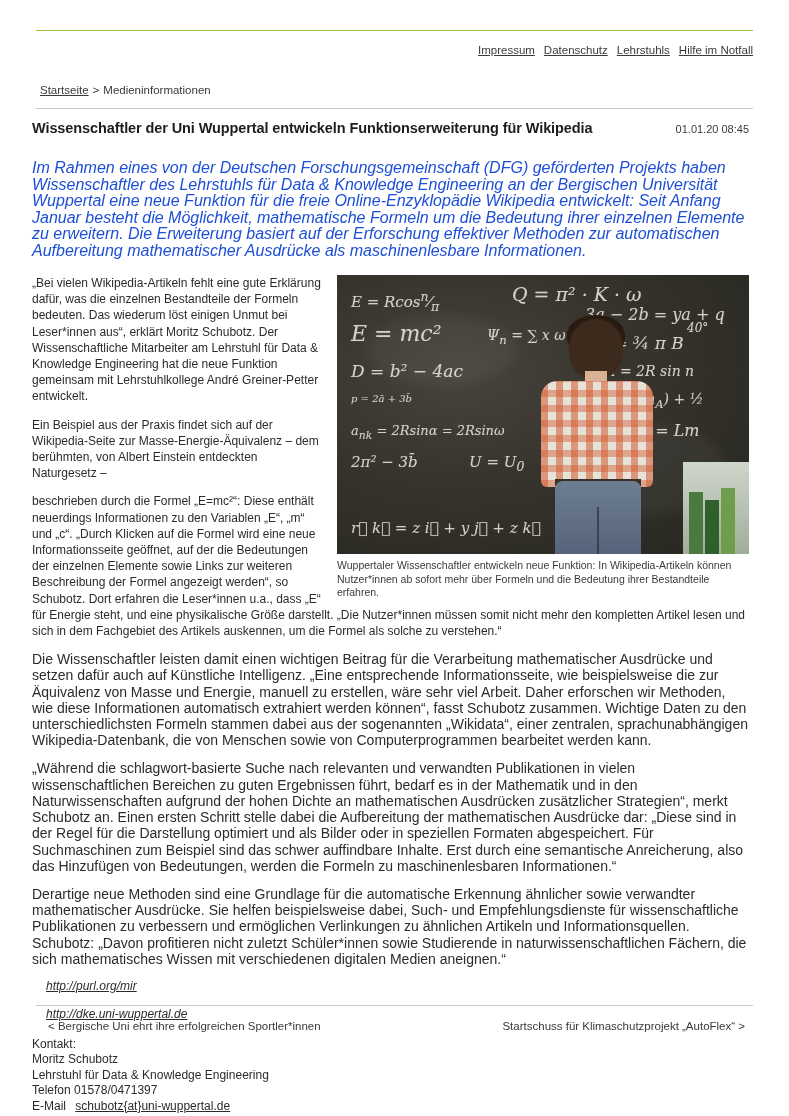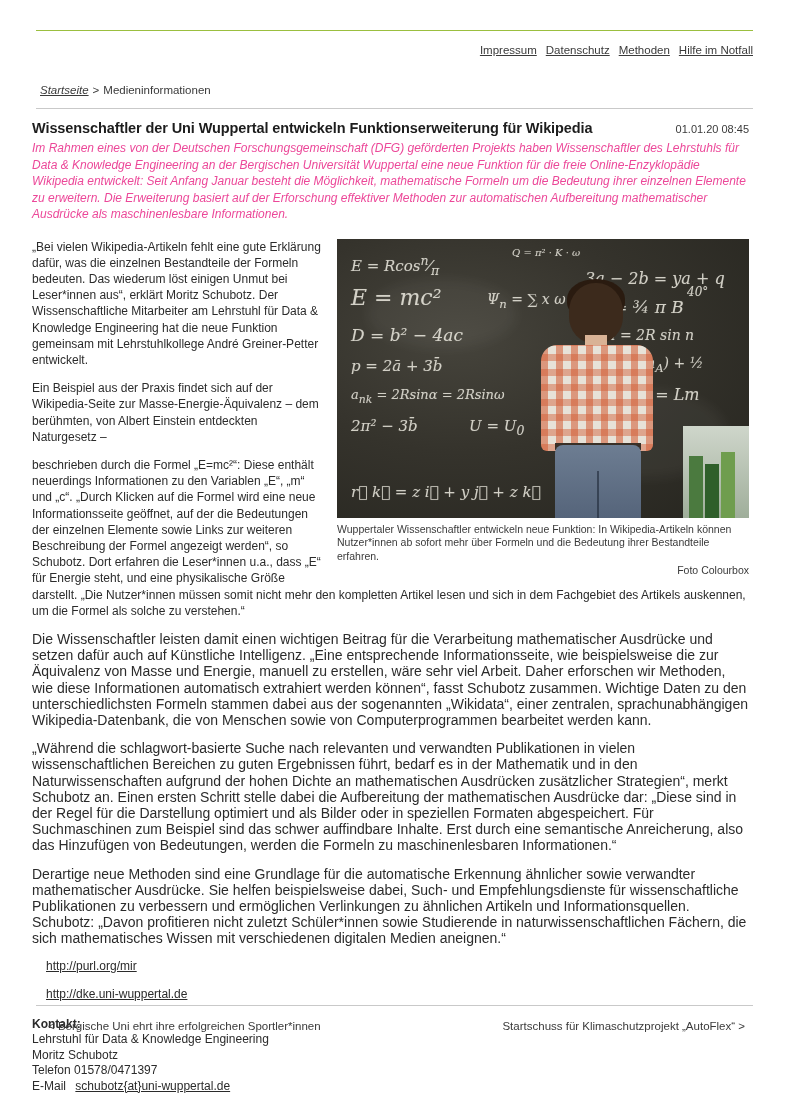--- a/index.html
+++ b/index.html
@@ -45,21 +45,20 @@
   .breadcrumb {
     position: absolute;
     top: 84px;
     left: 40px;
     font-size: 11.5px;
     color: #3a3a3a;
   }
   .breadcrumb a {
     color: #3a3a3a;
     text-decoration: underline;
-    font-style: italic;
   }
   .breadcrumb .sep {
     margin: 0 4px;
     text-decoration: none;
     color: #3a3a3a;
   }
   .breadcrumb .current {
     text-decoration: none;
   }
   .head-rule {
@@ -87,25 +86,25 @@
     color: #1d1d1d;
     letter-spacing: -0.1px;
   }
   .date {
     font-size: 11px;
     color: #3a3a3a;
     white-space: nowrap;
     padding-left: 12px;
   }
   .lead {
-    margin-top: 4px;
+    margin-top: 24px;
     font-style: italic;
-    font-size: 12px;
+    font-size: 16px;
     line-height: 16.5px;
-    color: #ec4899;
+    color: #1d4ed8;
     text-align: left;
   }
   .body-wrap {
     margin-top: 16px;
     position: relative;
   }
   .figure {
     float: right;
     width: 412px;
     margin-left: 14px;
@@ -140,34 +139,35 @@
   }
   p.full {
     font-size: 14px;
     line-height: 16.2px;
     margin: 0 0 12px 0;
   }
   .clearer { clear: both; }
   .links {
     margin-top: 4px;
     margin-left: 14px;
+    font-style: italic;
   }
   .links a {
     color: #2b2b2b;
     text-decoration: underline;
     font-size: 12px;
     display: inline-block;
     margin-bottom: 14px;
   }
   .contact {
     margin-top: 2px;
     font-size: 12px;
     line-height: 15.5px;
   }
-  .contact .label { font-weight: bold; }
+  .contact .label { font-weight: normal; }
   .contact a { color: #2b2b2b; text-decoration: underline; }
   .footer-rule {
     position: absolute;
     top: 1005px;
     left: 36px;
     width: 717px;
     border-top: 1px solid #c9c9c9;
   }
   .pager {
     position: absolute;
@@ -301,21 +301,21 @@
 </head>
 <body>
 
 <div class="page">
 
   <div class="top-rule"></div>
 
   <div class="utility-nav">
     <a>Impressum</a>
     <a>Datenschutz</a>
-    <a>Methoden</a>
+    <a>Lehrstuhls</a>
     <a>Hilfe im Notfall</a>
   </div>
 
   <div class="breadcrumb">
     <a>Startseite</a><span class="sep">&gt;</span><span class="current">Medieninformationen</span>
   </div>
 
   <div class="head-rule"></div>
 
   <div class="content">
@@ -329,29 +329,29 @@
 
     <div class="body-wrap">
 
       <div class="figure">
         <div class="photo">
           <div class="board"></div>
           <div class="smear" style="left:30px;top:40px;width:150px;height:70px;"></div>
           <div class="smear" style="left:230px;top:150px;width:160px;height:90px;"></div>
 
           <div class="chalk" style="left:14px;top:14px;font-size:15px;">E = Rcos<sup>n</sup>⁄<sub>π</sub></div>
-          <div class="chalk" style="left:175px;top:8px;font-size:10px;">Q = π² · K · ω</div>
+          <div class="chalk" style="left:175px;top:8px;font-size:19px;">Q = π² · K · ω</div>
           <div class="chalk" style="left:248px;top:30px;font-size:16px;">3a − 2b = ya + q</div>
           <div class="chalk" style="left:14px;top:46px;font-size:22px;">E = mc²</div>
           <div class="chalk" style="left:150px;top:52px;font-size:14px;">Ψ<sub>n</sub> = ∑ x ω</div>
           <div class="chalk" style="left:258px;top:58px;font-size:17px;">R = ¾ π B</div>
           <div class="chalk" style="left:350px;top:46px;font-size:12px;">40°</div>
           <div class="chalk" style="left:14px;top:86px;font-size:17px;">D = b² − 4ac</div>
           <div class="chalk" style="left:252px;top:88px;font-size:14px;">2aπ = 2R sin n</div>
-          <div class="chalk" style="left:14px;top:118px;font-size:15px;">p = 2ā + 3b̄</div>
+          <div class="chalk" style="left:14px;top:118px;font-size:10px;">p = 2ā + 3b̄</div>
           <div class="chalk" style="left:262px;top:116px;font-size:14px;">a<sub>n</sub> = f(n<sub>A</sub>) + ½</div>
           <div class="chalk" style="left:14px;top:148px;font-size:13px;">a<sub>nk</sub> = 2Rsinα = 2Rsinω</div>
           <div class="chalk" style="left:300px;top:146px;font-size:16px;">Q = Lm</div>
           <div class="chalk" style="left:14px;top:178px;font-size:15px;">2π² − 3b̄</div>
           <div class="chalk" style="left:132px;top:178px;font-size:15px;">U = U<sub>0</sub></div>
           <div class="chalk" style="left:14px;top:244px;font-size:15px;">r⃗ k⃗ = z i⃗ + y j⃗ + z k⃗</div>
 
           <div class="shelf">
             <div class="shelf-book" style="left:6px;height:62px;background:#4b7a3f;"></div>
             <div class="shelf-book" style="left:22px;height:54px;background:#2f5f2a;"></div>
@@ -362,43 +362,42 @@
             <div class="hair"></div>
             <div class="head"></div>
             <div class="neck"></div>
             <div class="collar"></div>
             <div class="shirt"></div>
             <div class="belt"></div>
             <div class="jeans"></div>
           </div>
         </div>
         <div class="caption">Wuppertaler Wissenschaftler entwickeln neue Funktion: In Wikipedia-Artikeln können Nutzer*innen ab sofort mehr über Formeln und die Bedeutung ihrer Bestandteile erfahren.</div>
-        <div class="credit">Foto Colourbox</div>
       </div>
 
       <p class="col">„Bei vielen Wikipedia-Artikeln fehlt eine gute Erklärung dafür, was die einzelnen Bestandteile der Formeln bedeuten. Das wiederum löst einigen Unmut bei Leser*innen aus“, erklärt Moritz Schubotz. Der Wissenschaftliche Mitarbeiter am Lehrstuhl für Data &amp; Knowledge Engineering hat die neue Funktion gemeinsam mit Lehrstuhlkollege André Greiner-Petter entwickelt.</p>
       <p class="col">Ein Beispiel aus der Praxis findet sich auf der Wikipedia-Seite zur Masse-Energie-Äquivalenz – dem berühmten, von Albert Einstein entdeckten Naturgesetz –</p>
       <p class="col">beschrieben durch die Formel „E=mc²“: Diese enthält neuerdings Informationen zu den Variablen „E“, „m“ und „c“. „Durch Klicken auf die Formel wird eine neue Informationsseite geöffnet, auf der die Bedeutungen der einzelnen Elemente sowie Links zur weiteren Beschreibung der Formel angezeigt werden“, so Schubotz. Dort erfahren die Leser*innen u.a., dass „E“ für Energie steht, und eine physikalische Größe darstellt. „Die Nutzer*innen müssen somit nicht mehr den kompletten Artikel lesen und sich in dem Fachgebiet des Artikels auskennen, um die Formel als solche zu verstehen.“</p>
 
       <div class="clearer"></div>
 
       <p class="full">Die Wissenschaftler leisten damit einen wichtigen Beitrag für die Verarbeitung mathematischer Ausdrücke und setzen dafür auch auf Künstliche Intelligenz. „Eine entsprechende Informationsseite, wie beispielsweise die zur Äquivalenz von Masse und Energie, manuell zu erstellen, wäre sehr viel Arbeit. Daher erforschen wir Methoden, wie diese Informationen automatisch extrahiert werden können“, fasst Schubotz zusammen. Wichtige Daten zu den unterschiedlichsten Formeln stammen dabei aus der sogenannten „Wikidata“, einer zentralen, sprachunabhängigen Wikipedia-Datenbank, die von Menschen sowie von Computerprogrammen bearbeitet werden kann.</p>
       <p class="full">„Während die schlagwort-basierte Suche nach relevanten und verwandten Publikationen in vielen wissenschaftlichen Bereichen zu guten Ergebnissen führt, bedarf es in der Mathematik und in den Naturwissenschaften aufgrund der hohen Dichte an mathematischen Ausdrücken zusätzlicher Strategien“, merkt Schubotz an. Einen ersten Schritt stelle dabei die Aufbereitung der mathematischen Ausdrücke dar: „Diese sind in der Regel für die Darstellung optimiert und als Bilder oder in speziellen Formaten abgespeichert. Für Suchmaschinen zum Beispiel sind das schwer auffindbare Inhalte. Erst durch eine semantische Anreicherung, also das Hinzufügen von Bedeutungen, werden die Formeln zu maschinenlesbaren Informationen.“</p>
       <p class="full">Derartige neue Methoden sind eine Grundlage für die automatische Erkennung ähnlicher sowie verwandter mathematischer Ausdrücke. Sie helfen beispielsweise dabei, Such- und Empfehlungsdienste für wissenschaftliche Publikationen zu verbessern und ermöglichen Verlinkungen zu ähnlichen Artikeln und Informationsquellen. Schubotz: „Davon profitieren nicht zuletzt Schüler*innen sowie Studierende in naturwissenschaftlichen Fächern, die sich mathematisches Wissen mit verschiedenen digitalen Medien aneignen.“</p>
     </div>
 
     <div class="links">
       <a>http://purl.org/mir</a><br>
       <a>http://dke.uni-wuppertal.de</a>
     </div>
 
     <div class="contact">
       <div class="label">Kontakt:</div>
+      <div>Moritz Schubotz</div>
       <div>Lehrstuhl für Data &amp; Knowledge Engineering</div>
-      <div>Moritz Schubotz</div>
       <div>Telefon 01578/0471397</div>
       <div>
         <span>E-Mail</span>
         <a style="margin-left:6px;">schubotz{at}uni-wuppertal.de</a>
       </div>
     </div>
   </div>
 
   <div class="footer-rule"></div>
 

